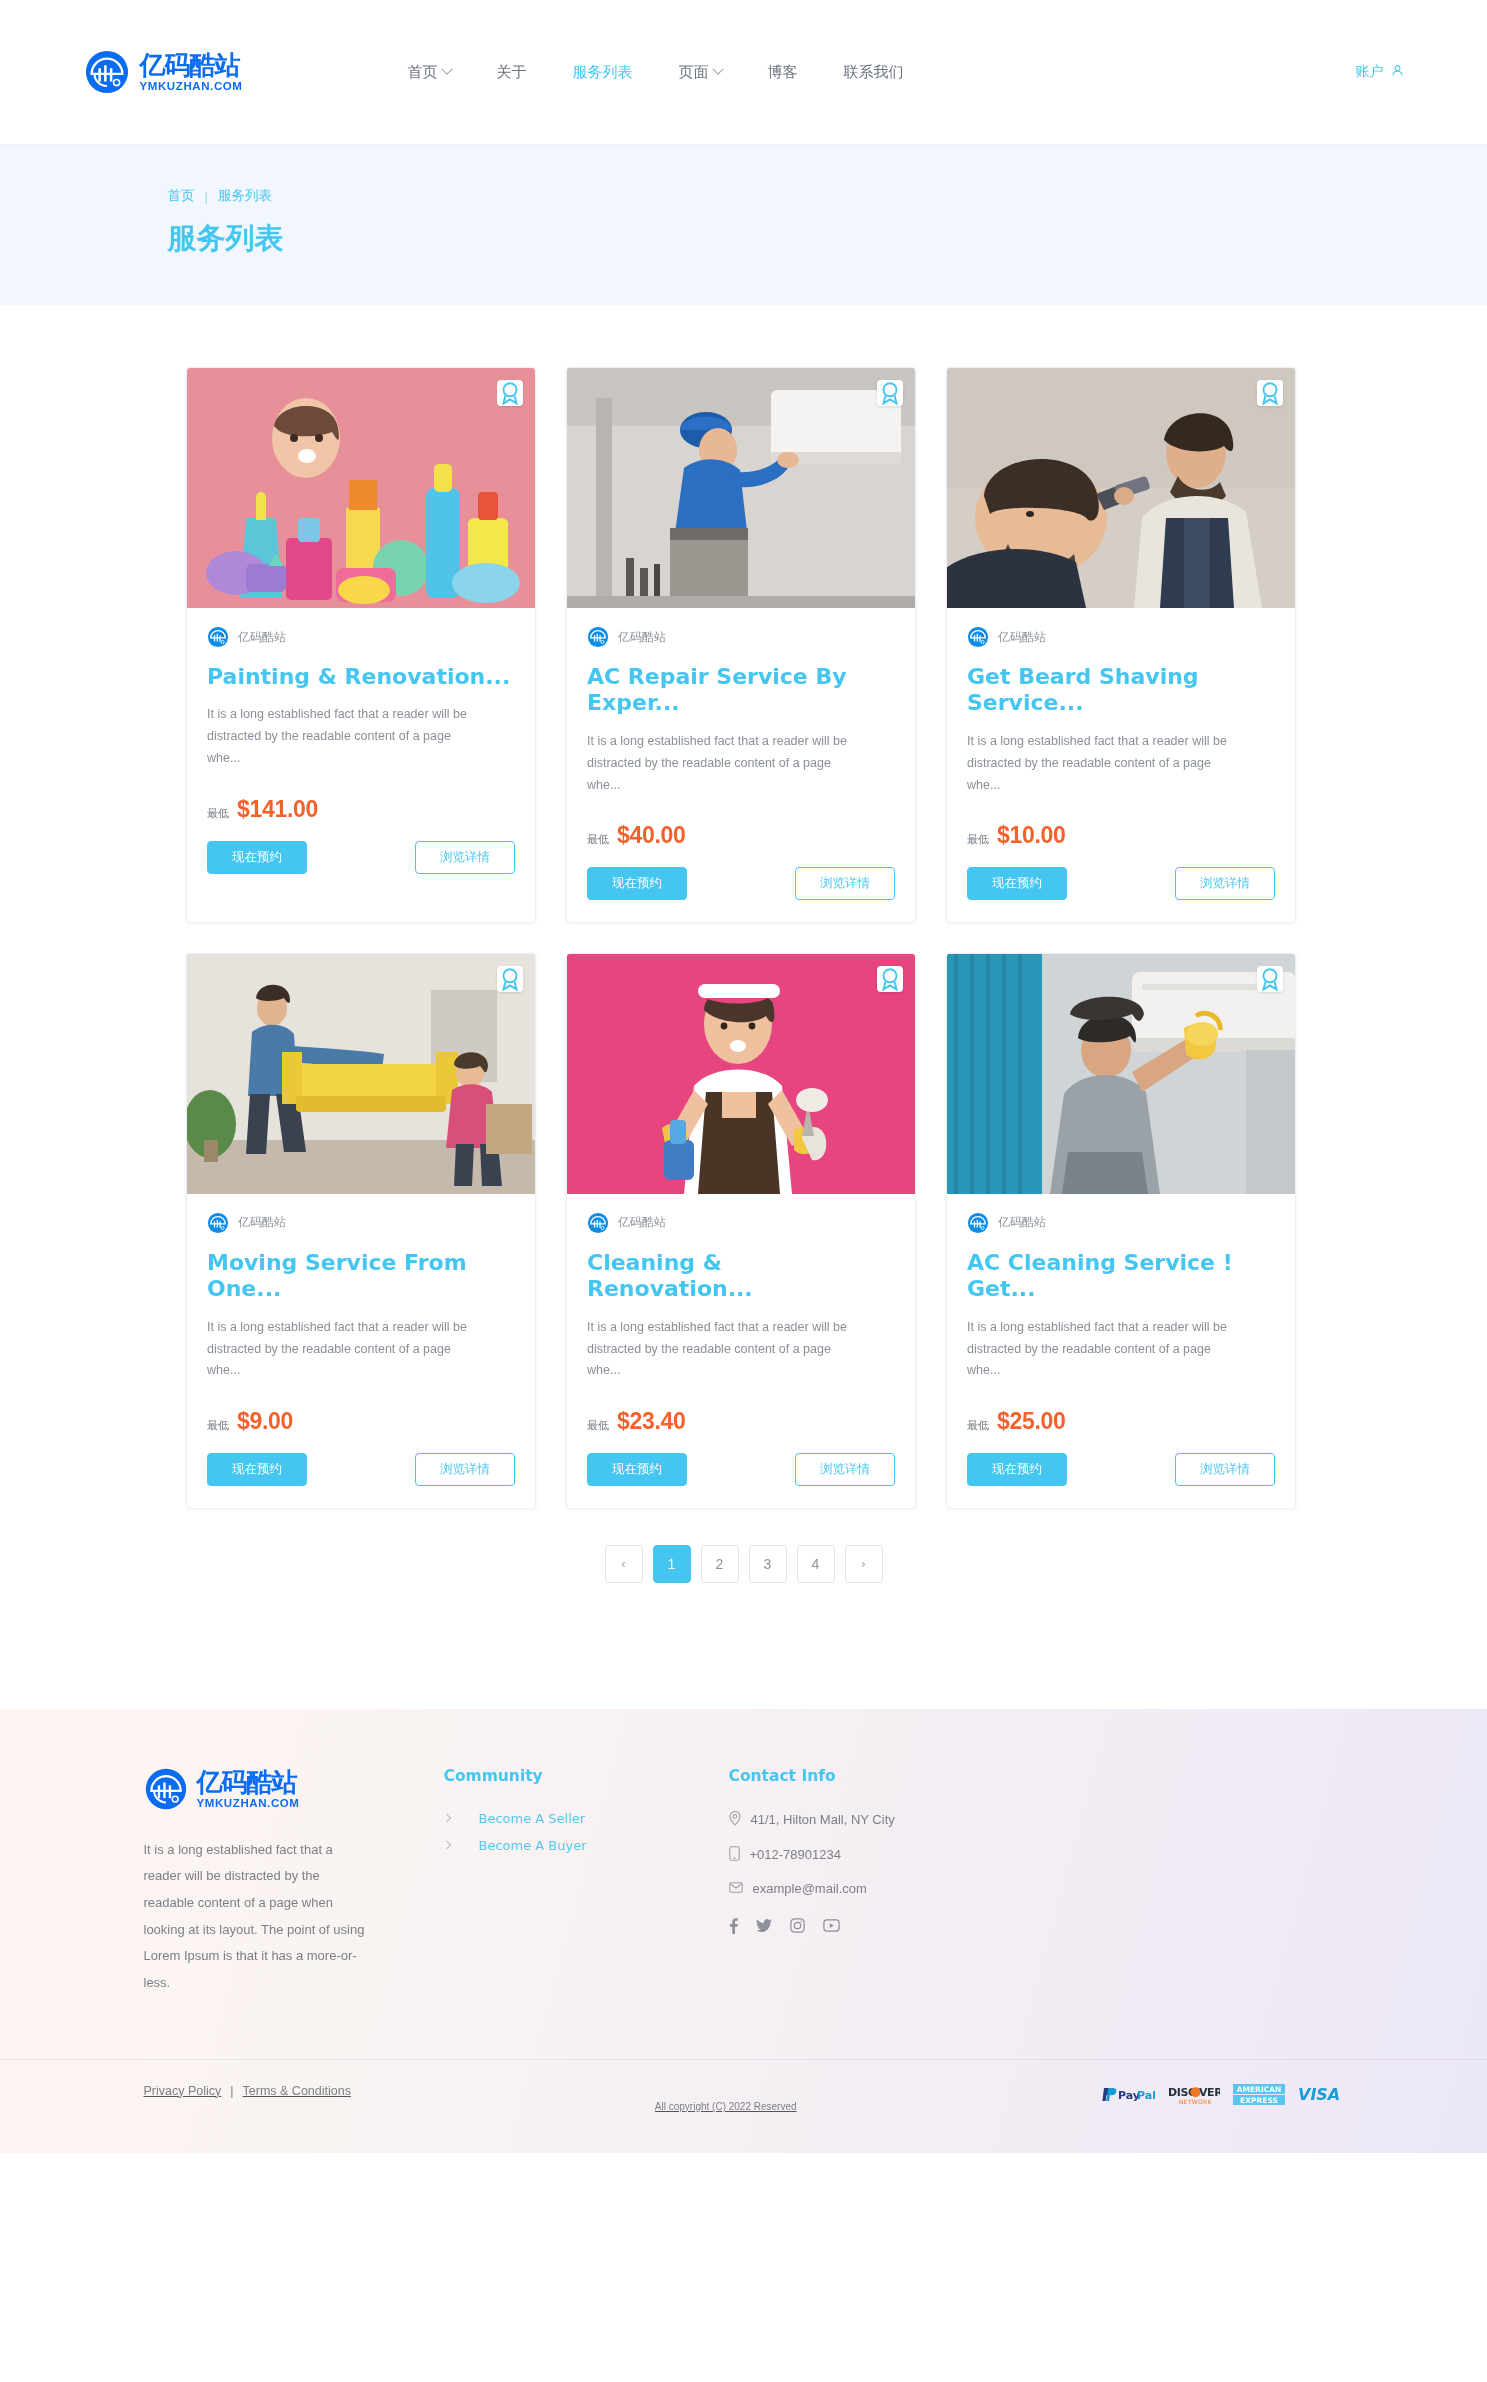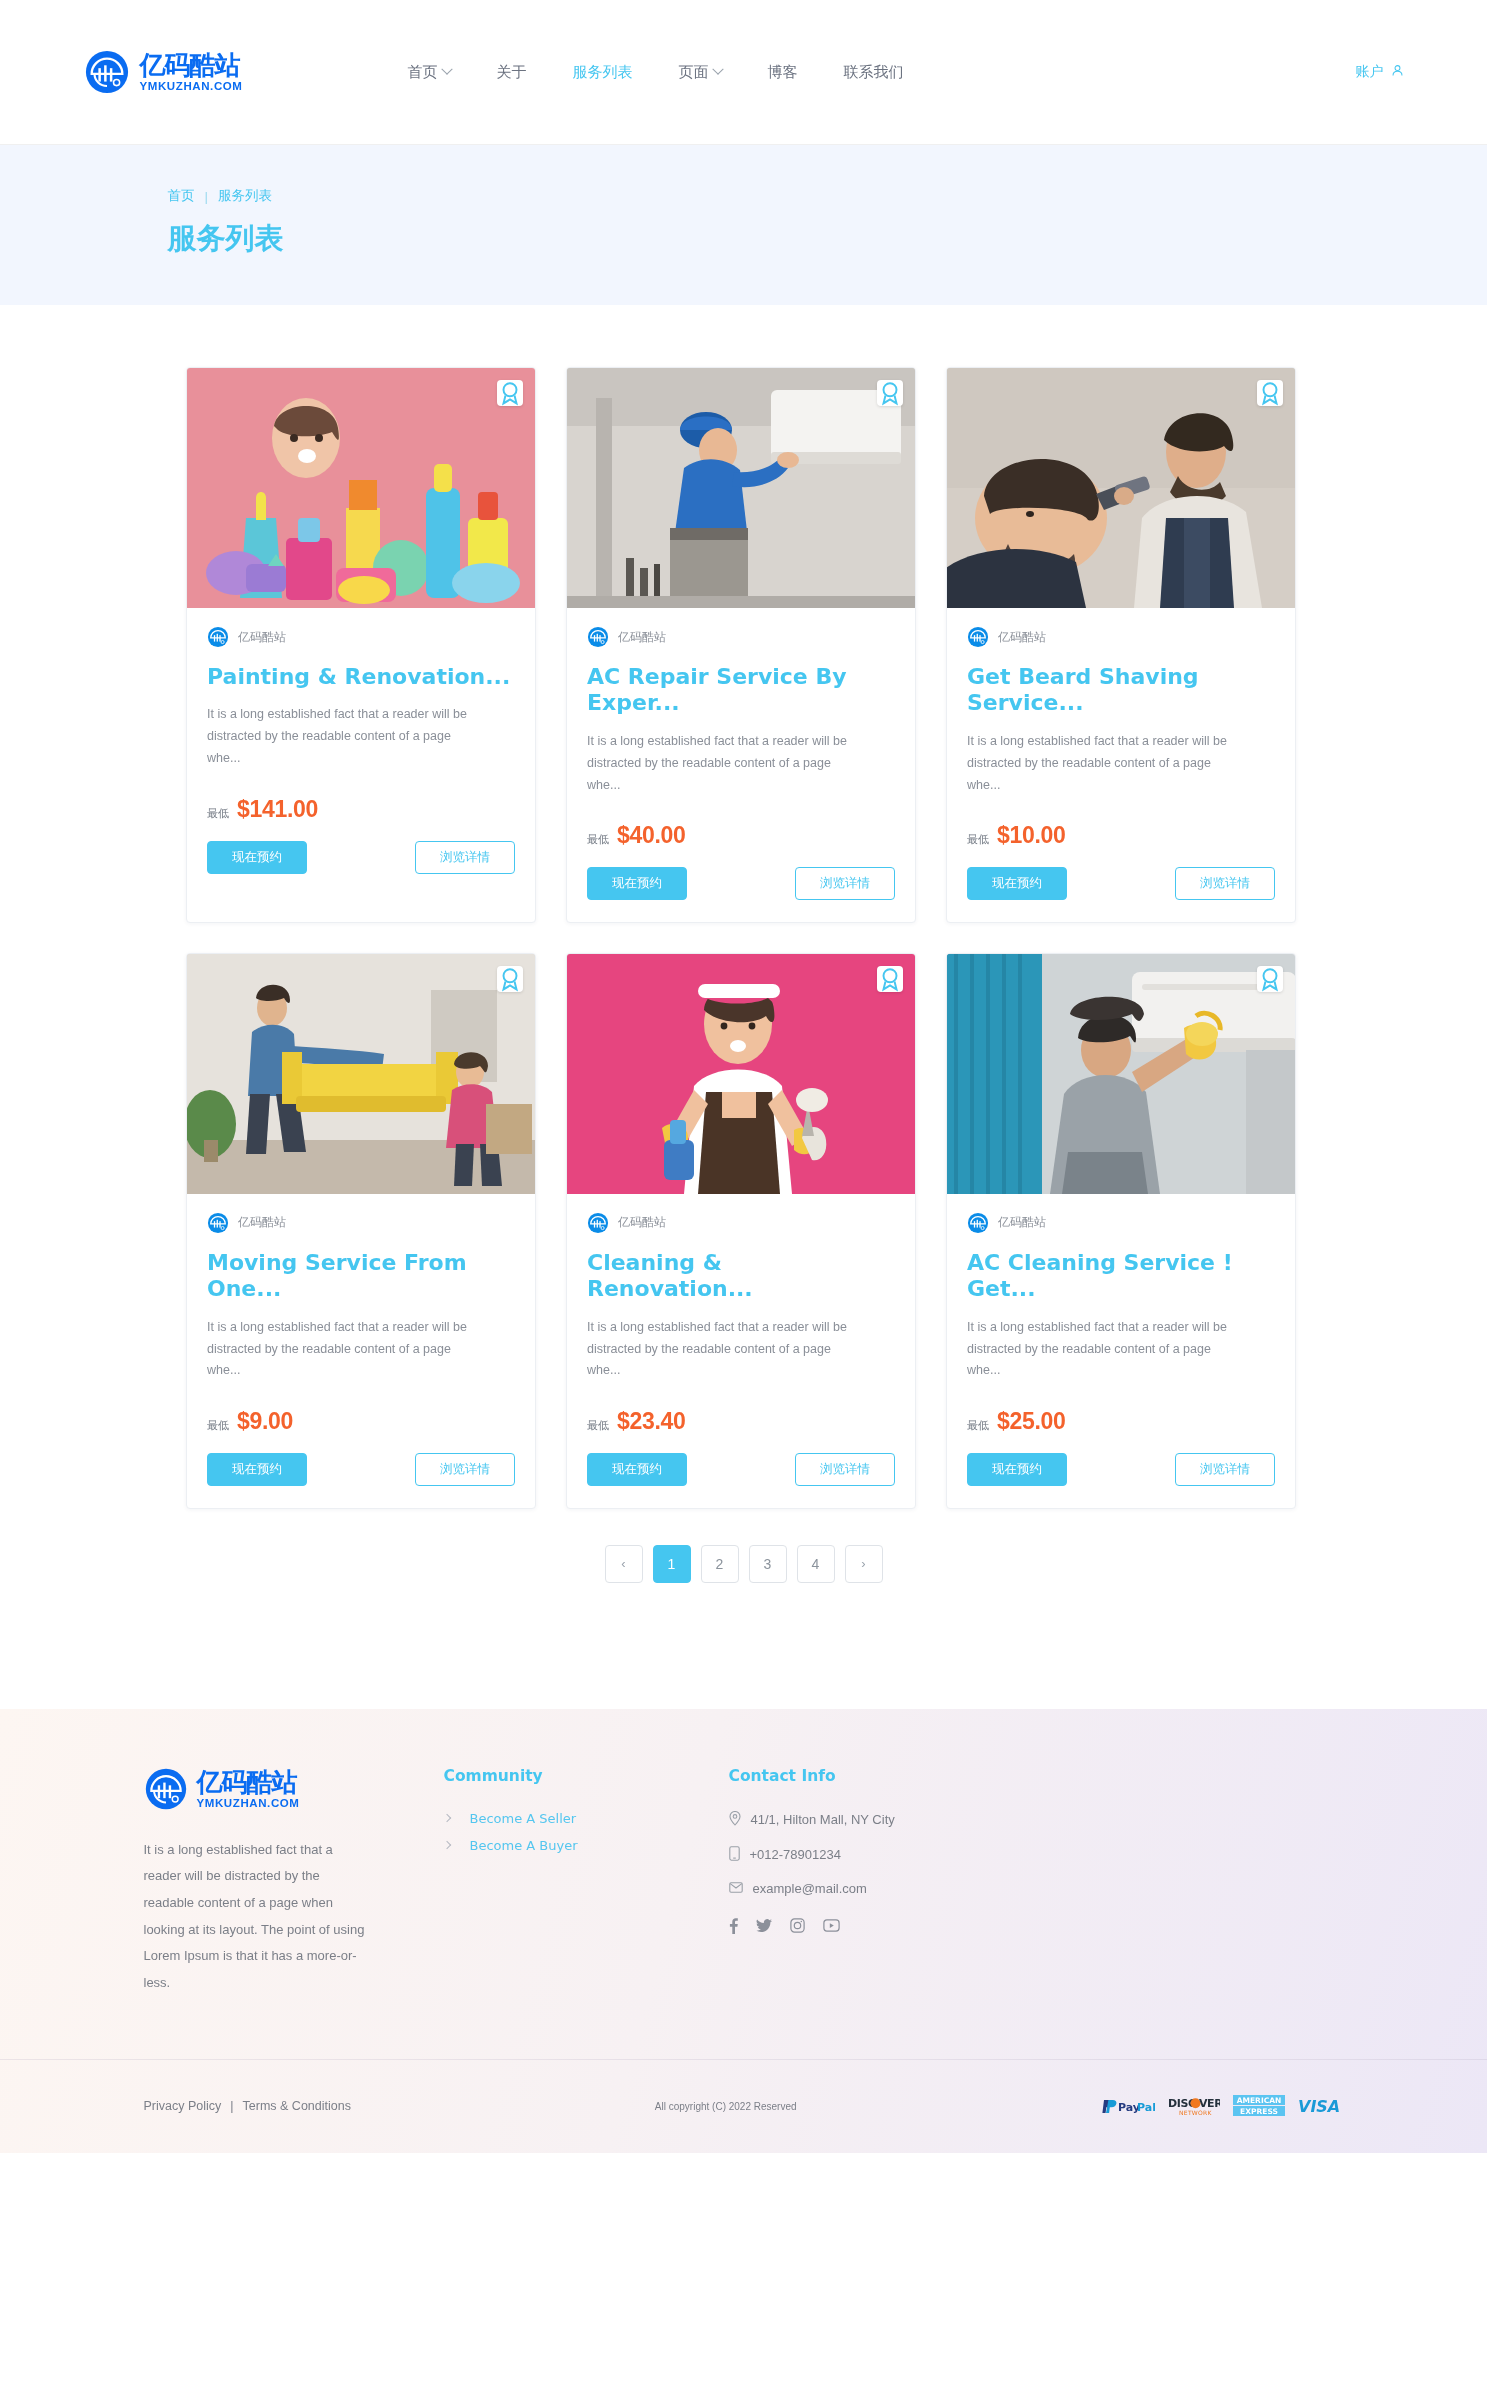--- a/index.html
+++ b/index.html
@@ -142,21 +142,21 @@
   .f-brand-mark { width: 44px; height: 44px; flex: 0 0 44px; }
   .f-about {
     margin-top: 26px; font-size: 13px; line-height: 2.05; color: #7b7f88;
     max-width: 224px;
   }
   .f-head {
     font-size: 15.5px; font-weight: 700; color: #45c6f0; margin-bottom: 26px;
     font-family: "DejaVu Sans", sans-serif;
   }
   .f-link {
-    display: flex; align-items: center; gap: 20px;
+    display: flex; align-items: center; gap: 29px;
     font-size: 13px; color: #54c6ef; margin-bottom: 12px; cursor: pointer;
     font-family: "DejaVu Sans", sans-serif;
   }
   .f-chev {
     display: inline-block; width: 6px; height: 6px;
     border-top: 1.3px solid #b5b9c2; border-right: 1.3px solid #b5b9c2;
     transform: rotate(45deg);
   }
   .f-contact {
     display: flex; align-items: center; gap: 10px;
@@ -164,21 +164,21 @@
   }
   .f-socials { display: flex; align-items: center; gap: 18px; margin-top: 22px; }
   .f-social { cursor: pointer; color: #8c909a; display: flex; }
 
   .footer-bottom {
     margin-top: 62px;
     border-top: 1px solid rgba(160,150,180,0.18);
   }
   .footer-bottom-inner {
     width: 1320px; margin: 0 auto; padding: 24px 60px;
-    display: flex; align-items: center;
+    display: flex; align-items: flex-start; text-decoration: underline;
   }
   .legal { display: flex; align-items: center; gap: 9px; font-size: 12.5px; color: #7b7f88; }
   .legal a { color: #7b7f88; cursor: pointer; }
   .copyright { margin: 17px auto; font-size: 10px; color: #7b7f88; }
   .pays { display: flex; align-items: center; gap: 13px; }
   .pays svg { display: block; }
 </style>
 </head>
 <body>
 

